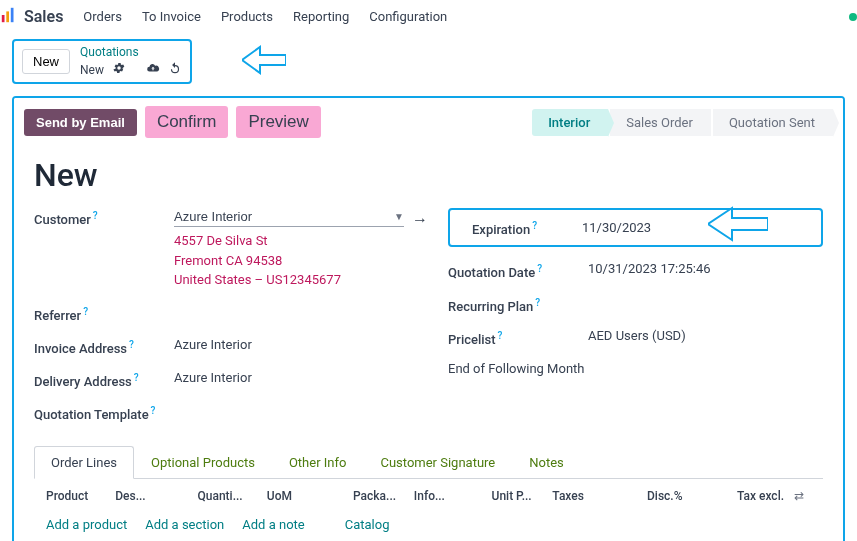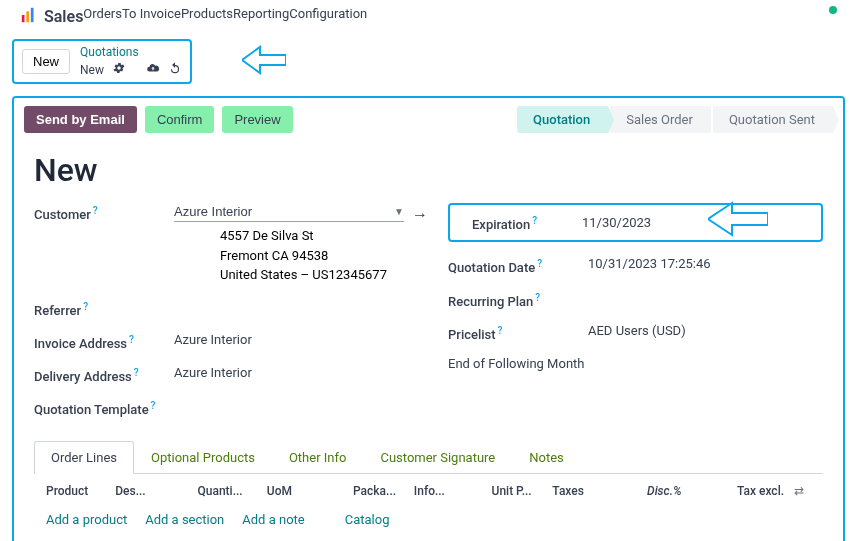--- a/index.html
+++ b/index.html
@@ -1,40 +1,40 @@
 <!DOCTYPE html>
 <html><head>
 <meta charset="utf-8">
 <style>
   * { box-sizing: border-box; margin: 0; padding: 0; }
   body { font-family: -apple-system, BlinkMacSystemFont, "Segoe UI", Roboto, Arial, sans-serif; font-size: 13px; color: #374151; background: #fff; width: 857px; height: 541px; position: relative; overflow: hidden; }
 
   
-  .navbar { display: flex; align-items: flex-start; padding: 6px 20px; }
+  .navbar { display: flex; align-items: center; padding: 6px 0; gap: 20px; }
   .brand { display: flex; align-items: center; gap: 6px; }
   .brand-logo svg { width: 18px; height: 18px; }
   .brand-text { font-weight: 600; font-size: 16px; color: #374151; }
   .nav-link { color: #374151; cursor: pointer; }
   .status-dot { margin-left: auto; width: 8px; height: 8px; border-radius: 50%; background: #10b981; }
 
   
   .crumb-row { display: flex; align-items: center; padding: 6px 12px; gap: 10px; }
   .crumb-box { display: flex; align-items: center; gap: 10px; border: 2px solid #0ea5e9; border-radius: 4px; padding: 4px 8px; }
   .new-btn { border: 1px solid #d1d5db; background: #fff; padding: 4px 10px; border-radius: 3px; font-size: 13px; cursor: pointer; }
   .crumb-col { display: flex; flex-direction: column; gap: 2px; }
   .crumb-top { color: #017e84; font-size: 12px; cursor: pointer; }
   .crumb-bot { display: flex; align-items: center; gap: 8px; color: #374151; font-size: 12px; }
   .icon-sm { width: 14px; height: 14px; color: #374151; cursor: pointer; }
   .arrow-anno { margin-left: 40px; }
 
   
   .sheet { border: 2px solid #0ea5e9; border-radius: 4px; margin: 6px 12px 0 12px; padding-top: 0; overflow: hidden; }
   .action-bar { display: flex; align-items: center; gap: 8px; padding: 8px 10px; background: #fff; }
   .btn-primary { background: #714B67; color: #fff; border: none; border-radius: 3px; padding: 6px 12px; font-weight: 600; font-size: 13px; cursor: pointer; }
-  .btn-sec { background: #86efac; color: #374151; border: none; border-radius: 3px; padding: 6px 12px; font-size: 13px; cursor: pointer; }
+  .btn-sec { background: #f9a8d4; color: #374151; border: none; border-radius: 3px; padding: 6px 12px; font-size: 17px; cursor: pointer; }
   .status-pills { margin-left: auto; display: flex; align-items: center; }
   .pill { position: relative; padding: 6px 18px 6px 16px; font-size: 13px; color: #6b7280; background: #f3f4f6; margin-left: 2px; cursor: pointer; }
   .pill:first-child { border-top-left-radius: 3px; border-bottom-left-radius: 3px; }
   .pill.active { background: #d1f3f0; color: #017e84; font-weight: 500; }
   .pill::after { content: ""; position: absolute; right: -6px; top: 0; width: 0; height: 0; border-top: 14px solid transparent; border-bottom: 14px solid transparent; border-left: 6px solid #f3f4f6; z-index: 2; }
   .pill.active::after { border-left-color: #d1f3f0; }
   .pill.last::after { display: none; }
 
   .form-body { padding: 10px 20px 20px 20px; }
   .form-title { font-size: 32px; font-weight: 500; color: #1f2937; margin-bottom: 14px; }
@@ -44,42 +44,42 @@
 
   .field-row { display: flex; align-items: flex-start; }
   .field-label { width: 140px; color: #374151; font-weight: 500; padding-top: 2px; }
   .field-val { flex: 1; color: #374151; }
   .help { color: #0ea5e9; font-size: 10px; vertical-align: super; cursor: help; margin-left: 2px; }
 
   .cust-input-row { display: flex; align-items: center; gap: 6px; border-bottom: 1px solid #9ca3af; padding-bottom: 2px; width: 230px; }
   .cust-input { border: none; outline: none; font-size: 13px; flex: 1; color: #374151; background: transparent; }
   .caret-down { color: #6b7280; font-size: 10px; }
   .ext-arrow { margin-left: 8px; color: #374151; font-size: 16px; cursor: pointer; }
-  .addr { color: #000000; margin-top: 4px; line-height: 1.5; margin-left: 46px; }
+  .addr { color: #be185d; margin-top: 4px; line-height: 1.5; }
 
   .exp-box { border: 2px solid #0ea5e9; border-radius: 4px; padding: 8px 22px; display: flex; align-items: center; }
   .exp-box .field-label { width: 110px; }
   .exp-anno { position: absolute; left: 260px; top: -2px; }
 
   
   .tabs { display: flex; border-bottom: 1px solid #d1d5db; margin-top: 22px; }
   .tab { padding: 8px 16px; color: #4d7c0f; font-size: 13px; cursor: pointer; border: 1px solid transparent; border-bottom: none; position: relative; top: 1px; }
   .tab.active { color: #374151; border-color: #d1d5db; border-bottom: 1px solid #fff; background: #fff; border-radius: 3px 3px 0 0; }
 
   .col-headers { display: flex; gap: 10px; padding: 10px 12px 6px 12px; color: #374151; font-weight: 500; font-size: 12px; }
   .ch { overflow: hidden; text-overflow: ellipsis; white-space: nowrap; }
   .ch.product { width: 70px; }
   .ch.des { width: 70px; }
   .ch.qty { width: 70px; margin-left: 13px; }
   .ch.uom { width: 90px; }
   .ch.packa { width: 60px; }
   .ch.pack { width: 80px; }
   .ch.up { width: 60px; }
   .ch.taxes { width: 100px; }
-  .ch.disc { width: 80px; font-style: italic; }
+  .ch.disc { width: 80px; }
   .ch.texcl { width: 70px; text-align: right; }
   .ch.cfg { width: 20px; color: #6b7280; cursor: pointer; }
 
   .line-actions { display: flex; gap: 18px; padding: 8px 12px 20px 12px; font-size: 13px; }
   .link { color: #017e84; cursor: pointer; }
   .link.gap { margin-left: 22px; }
 </style>
 </head>
 <body>
 
@@ -134,21 +134,21 @@
   </span>
 </div>
 
 <div class="sheet">
 
   <div class="action-bar">
     <button class="btn-primary">Send by Email</button>
     <button class="btn-sec">Confirm</button>
     <button class="btn-sec">Preview</button>
     <div class="status-pills">
-      <span class="pill active">Quotation</span>
+      <span class="pill active">Interior</span>
       <span class="pill last">Sales Order</span>
       <span class="pill">Quotation Sent</span>
     </div>
   </div>
 
   <div class="form-body">
     <div class="form-title">New</div>
 
     <div class="two-col">
 

